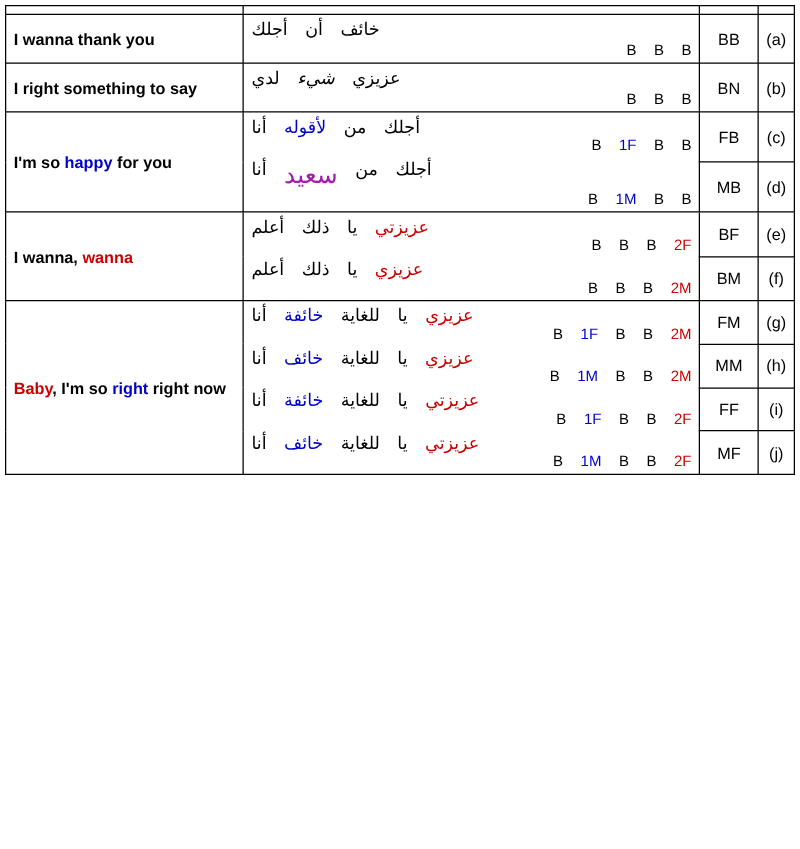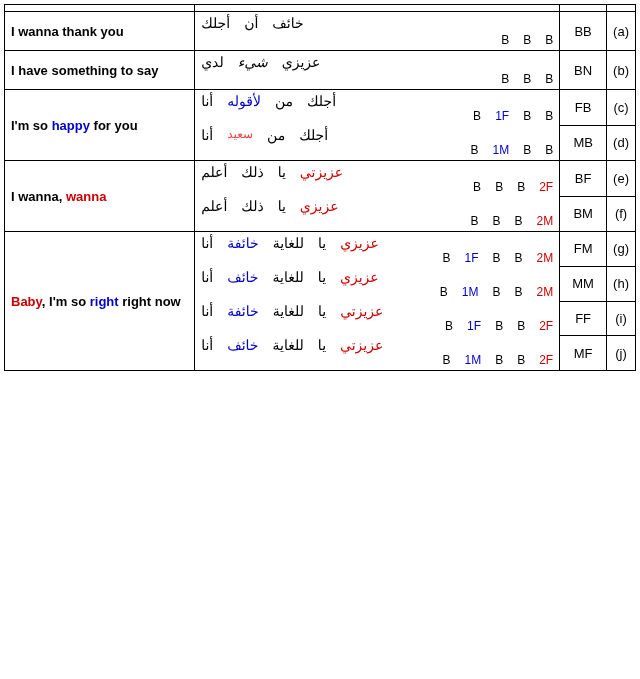--- a/index.html
+++ b/index.html
@@ -69,21 +69,21 @@
           <div style="display: flex; justify-content: flex-end; gap: 14px; direction: ltr;">
             <span style="font-size: 12px;">B</span>
             <span style="font-size: 12px;">B</span>
             <span style="font-size: 12px;">B</span>
           </div>
         </td>
         <td class="col-label">BB</td>
         <td class="col-paren">(a)</td>
       </tr>
       <tr>
-        <td class="col-english">I have something to say</td>
+        <td class="col-english">I right something to say</td>
         <td class="col-arabic" style="direction: rtl;">
           <div style="display: flex; justify-content: flex-end; gap: 14px; direction: rtl; margin-bottom: 2px;">
             <span style="font-size: 14px;">عزيزي</span>
             <span style="font-size: 14px; font-style: italic;">شيء</span>
             <span style="font-size: 14px;">لدي</span>
           </div>
           <div style="display: flex; justify-content: flex-end; gap: 14px; direction: ltr;">
             <span style="font-size: 12px;">B</span>
             <span style="font-size: 12px;">B</span>
             <span style="font-size: 12px;">B</span>
@@ -103,21 +103,21 @@
           </div>
           <div style="display: flex; justify-content: flex-end; gap: 14px; direction: ltr;">
             <span style="font-size: 12px;">B</span>
             <span style="color: rgb(0, 0, 204); font-size: 12px;">1F</span>
             <span style="font-size: 12px;">B</span>
             <span style="font-size: 12px;">B</span>
           </div>
           <div style="display: flex; justify-content: flex-end; gap: 14px; direction: rtl; margin-top: 4px;">
             <span style="font-size: 14px;">أجلك</span>
             <span style="font-size: 14px;">من</span>
-            <span style="color: #ef4444; font-size: 12px;">سعيد</span>
+            <span style="color: #a21caf; font-size: 20px;">سعيد</span>
             <span style="font-size: 14px;">أنا</span>
           </div>
           <div style="display: flex; justify-content: flex-end; gap: 14px; direction: ltr;">
             <span style="font-size: 12px;">B</span>
             <span style="color: rgb(0, 0, 204); font-size: 12px;">1M</span>
             <span style="font-size: 12px;">B</span>
             <span style="font-size: 12px;">B</span>
           </div>
         </td>
         <td class="col-label">FB</td>

